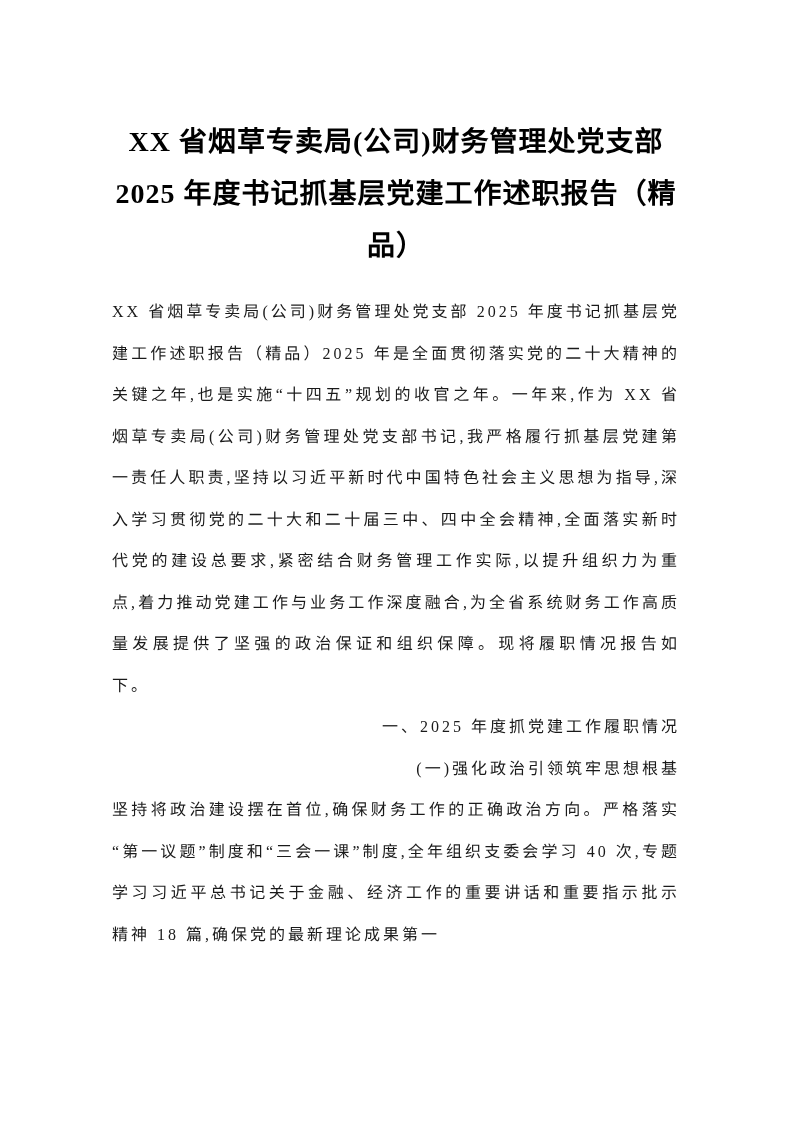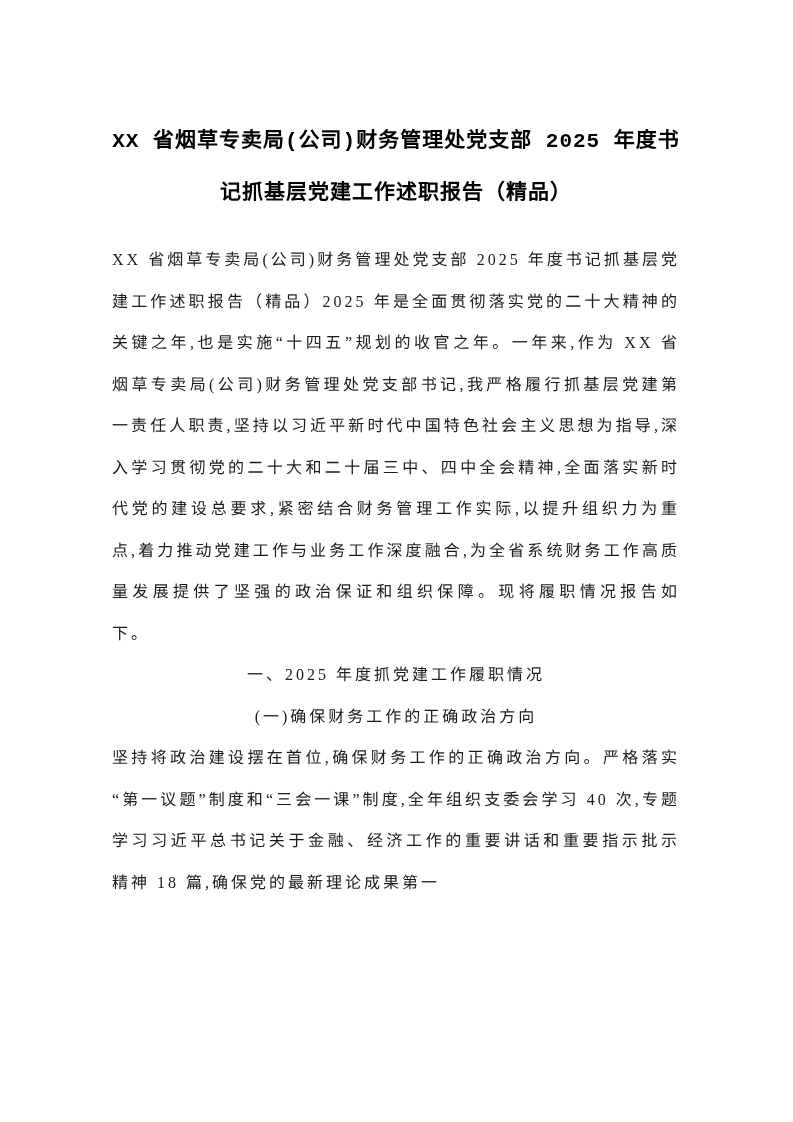--- a/index.html
+++ b/index.html
@@ -15,49 +15,49 @@
     margin: 0 auto;
     background: #ffffff;
     box-sizing: border-box;
     padding: 116px 113px 0 112px;
     overflow: hidden;
     font-family: "Liberation Serif", "DejaVu Serif", serif;
     color: #1a1a1a;
   }
   .doc-title {
     margin: 0 0 19px 0;
-    font-size: 21px;
+    font-size: 28px;
     font-weight: 700;
     line-height: 52px;
     text-align: center;
     letter-spacing: 1px;
     color: #000000;
-    font-family: Liberation Mono, monospace;
+    font-family: Liberation Serif, serif;
   }
   .doc-paragraph {
     margin: 0;
     font-size: 16px;
     line-height: 41.5px;
     letter-spacing: 3px;
     text-align: justify;
     text-justify: inter-ideograph;
     word-break: break-all;
     color: #1a1a1a;
   }
   .doc-paragraph.heading-line {
-    text-align: center;
+    text-align: right;
     text-justify: auto;
   }
 </style>
 </head>
 <body>
 
 <div class="page">
   <h1 class="doc-title">XX 省烟草专卖局(公司)财务管理处党支部 2025 年度书记抓基层党建工作述职报告（精品）</h1>
 
   <p class="doc-paragraph">XX 省烟草专卖局(公司)财务管理处党支部 2025 年度书记抓基层党建工作述职报告（精品）2025 年是全面贯彻落实党的二十大精神的关键之年,也是实施“十四五”规划的收官之年。一年来,作为 XX 省烟草专卖局(公司)财务管理处党支部书记,我严格履行抓基层党建第一责任人职责,坚持以习近平新时代中国特色社会主义思想为指导,深入学习贯彻党的二十大和二十届三中、四中全会精神,全面落实新时代党的建设总要求,紧密结合财务管理工作实际,以提升组织力为重点,着力推动党建工作与业务工作深度融合,为全省系统财务工作高质量发展提供了坚强的政治保证和组织保障。现将履职情况报告如下。</p>
 
   <p class="doc-paragraph heading-line">一、2025 年度抓党建工作履职情况</p>
 
-  <p class="doc-paragraph heading-line">(一)确保财务工作的正确政治方向</p>
+  <p class="doc-paragraph heading-line">(一)强化政治引领筑牢思想根基</p>
 
   <p class="doc-paragraph">坚持将政治建设摆在首位,确保财务工作的正确政治方向。严格落实“第一议题”制度和“三会一课”制度,全年组织支委会学习 40 次,专题学习习近平总书记关于金融、经济工作的重要讲话和重要指示批示精神 18 篇,确保党的最新理论成果第一</p>
 </div>
 
 </body></html>

